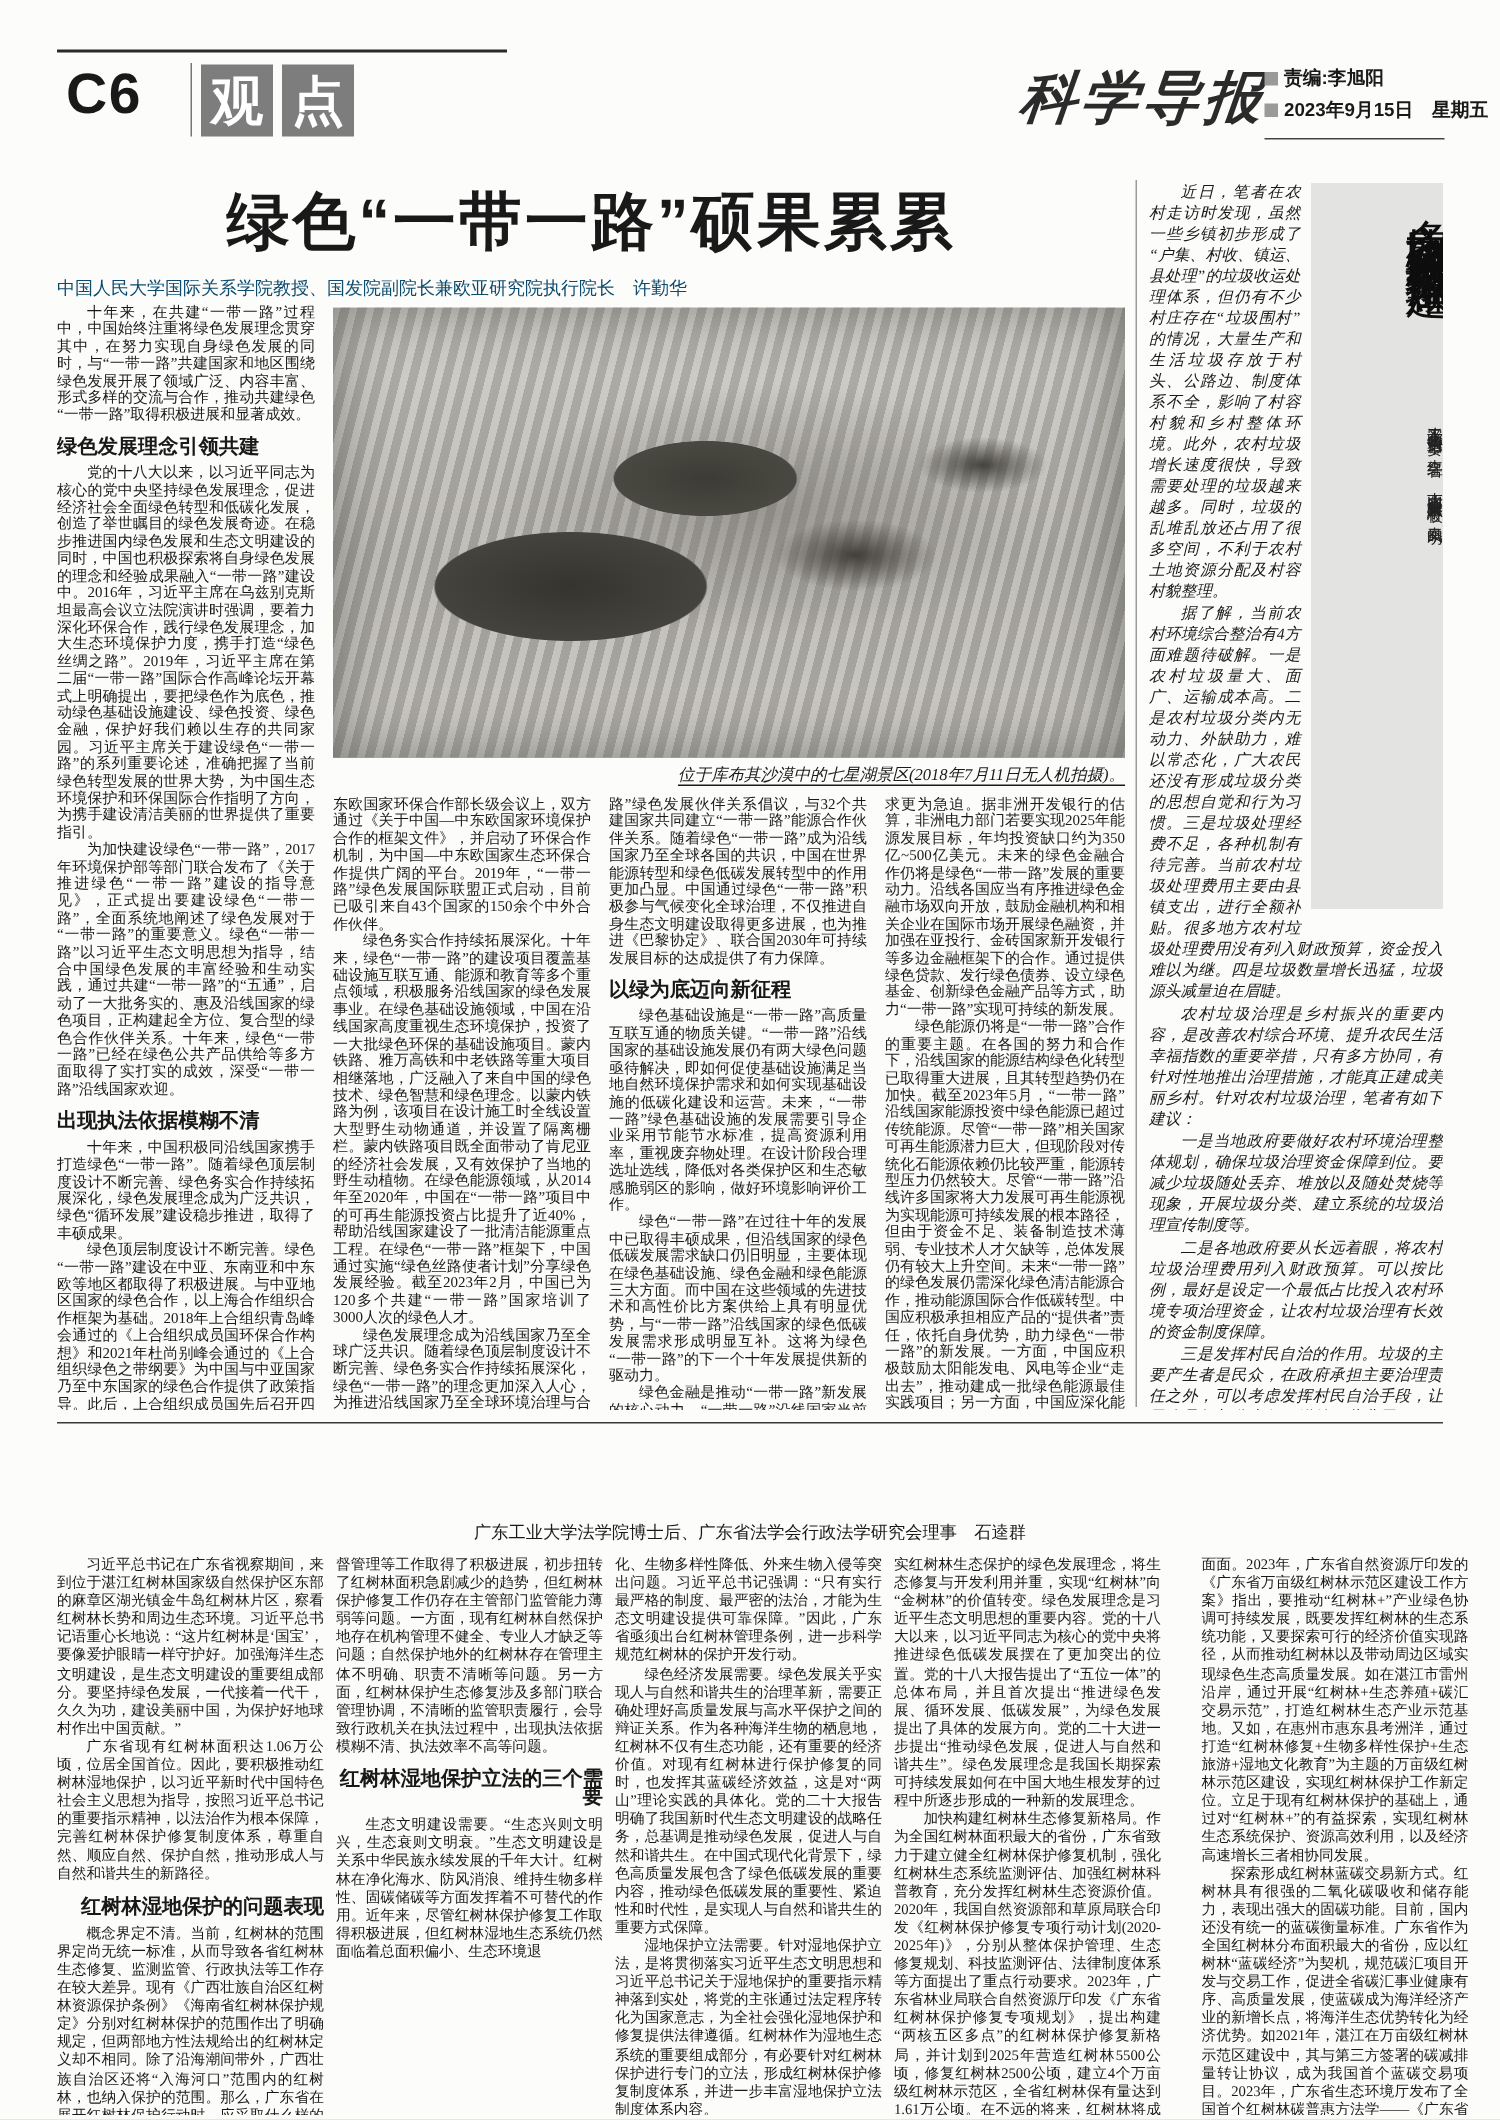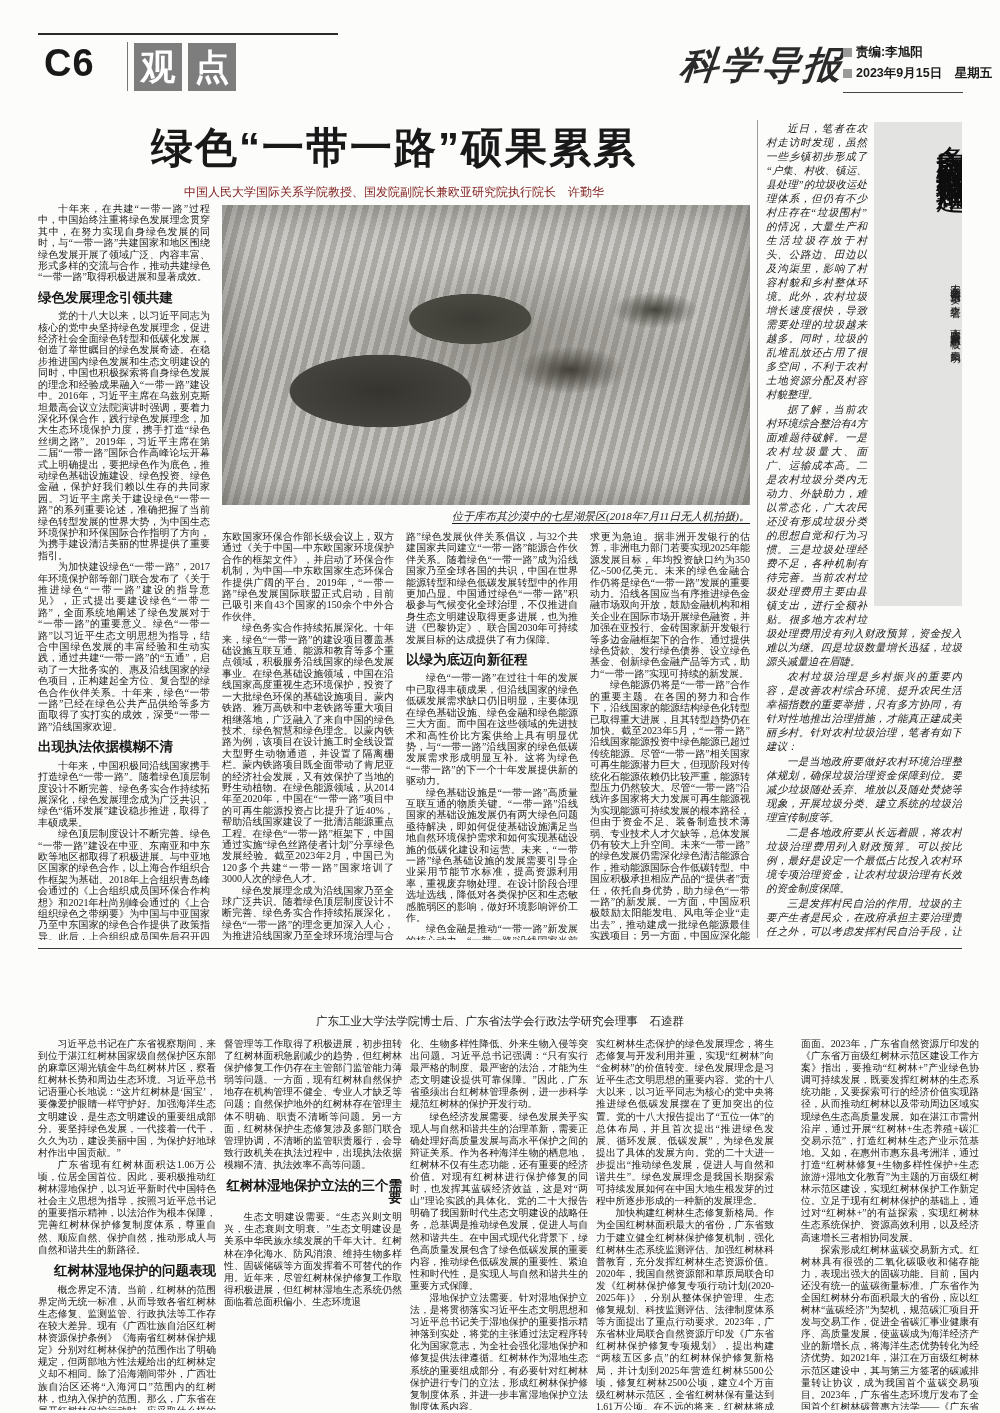--- a/index.html
+++ b/index.html
@@ -19,21 +19,21 @@
             font-size:38px;letter-spacing:3px;color:#2b2b2b;transform:skewX(-6deg);white-space:nowrap;}
   .edit-block{left:843px;top:44px;width:120px;border-bottom:1.5px solid #444;padding-bottom:6px;
               font-size:12.5px;font-weight:bold;font-family:"Liberation Sans","DejaVu Sans",sans-serif;}
   .edit-block .row{display:flex;align-items:center;margin-bottom:4px;white-space:nowrap;}
   .sq{display:inline-block;width:9px;height:9px;background:#9a9a9a;margin-right:4px;flex:0 0 auto;}
 
   
   .main-title{left:38px;top:120px;width:712px;text-align:center;
               font-family:"Liberation Sans","DejaVu Sans",sans-serif;
               font-size:42px;font-weight:bold;letter-spacing:2px;white-space:nowrap;}
-  .main-byline{left:38px;top:184px;width:712px;text-align:center;font-size:12px;color:#7f1d1d;}
+  .main-byline{left:38px;top:184px;width:712px;font-size:12px;color:#0c4a6e;}
   .col{overflow:hidden;text-align:justify;text-justify:inter-ideograph;}
   .main-col{font-size:10px;line-height:11.4px;}
   .para{margin:0;text-indent:2em;}
   .para.cont{text-indent:0;}
   .subhead{margin:9px 0 7px 0;font-family:"Liberation Sans","DejaVu Sans",sans-serif;
            font-size:13.5px;font-weight:bold;text-indent:0;text-align:left;}
   .subhead.ctr{text-align:right;}
   .col1{left:38px;top:203px;width:172px;height:737px;}
   .col2{left:222px;top:531px;width:172px;height:409px;}
   .col3{left:406px;top:531px;width:172px;height:409px;}
@@ -114,39 +114,39 @@
   <div class="abs photo"></div>
   <div class="abs caption">位于库布其沙漠中的七星湖景区(2018年7月11日无人机拍摄)。</div>
   <div class="abs col main-col col2">
       <p class="para cont">东欧国家环保合作部长级会议上，双方通过《关于中国—中东欧国家环境保护合作的框架文件》，并启动了环保合作机制，为中国—中东欧国家生态环保合作提供广阔的平台。2019年，“一带一路”绿色发展国际联盟正式启动，目前已吸引来自43个国家的150余个中外合作伙伴。</p>
       <p class="para">绿色务实合作持续拓展深化。十年来，绿色“一带一路”的建设项目覆盖基础设施互联互通、能源和教育等多个重点领域，积极服务沿线国家的绿色发展事业。在绿色基础设施领域，中国在沿线国家高度重视生态环境保护，投资了一大批绿色环保的基础设施项目。蒙内铁路、雅万高铁和中老铁路等重大项目相继落地，广泛融入了来自中国的绿色技术、绿色智慧和绿色理念。以蒙内铁路为例，该项目在设计施工时全线设置大型野生动物通道，并设置了隔离栅栏。蒙内铁路项目既全面带动了肯尼亚的经济社会发展，又有效保护了当地的野生动植物。在绿色能源领域，从2014年至2020年，中国在“一带一路”项目中的可再生能源投资占比提升了近40%，帮助沿线国家建设了一批清洁能源重点工程。在绿色“一带一路”框架下，中国通过实施“绿色丝路使者计划”分享绿色发展经验。截至2023年2月，中国已为120多个共建“一带一路”国家培训了3000人次的绿色人才。</p>
       <p class="para">绿色发展理念成为沿线国家乃至全球广泛共识。随着绿色顶层制度设计不断完善、绿色务实合作持续拓展深化，绿色“一带一路”的理念更加深入人心，为推进沿线国家乃至全球环境治理与合作注入了新活力。根据《新时代的中国绿色发展》白皮书，中国目前已与31个国家共同发起“一带一</p>
     </div>
   <div class="abs col main-col col3">
       <p class="para cont">路”绿色发展伙伴关系倡议，与32个共建国家共同建立“一带一路”能源合作伙伴关系。随着绿色“一带一路”成为沿线国家乃至全球各国的共识，中国在世界能源转型和绿色低碳发展转型中的作用更加凸显。中国通过绿色“一带一路”积极参与气候变化全球治理，不仅推进自身生态文明建设取得更多进展，也为推进《巴黎协定》、联合国2030年可持续发展目标的达成提供了有力保障。</p>
       <h3 class="subhead">以绿为底迈向新征程</h3>
+      <p class="para">绿色基础设施是“一带一路”高质量互联互通的物质关键。“一带一路”沿线国家的基础设施发展仍有两大绿色问题亟待解决，即如何促使基础设施满足当地自然环境保护需求和如何实现基础设施的低碳化建设和运营。未来，“一带一路”绿色基础设施的发展需要引导企业采用节能节水标准，提高资源利用率，重视废弃物处理。在设计阶段合理选址选线，降低对各类保护区和生态敏感脆弱区的影响，做好环境影响评价工作。</p>
       <p class="para">绿色“一带一路”在过往十年的发展中已取得丰硕成果，但沿线国家的绿色低碳发展需求缺口仍旧明显，主要体现在绿色基础设施、绿色金融和绿色能源三大方面。而中国在这些领域的先进技术和高性价比方案供给上具有明显优势，与“一带一路”沿线国家的绿色低碳发展需求形成明显互补。这将为绿色“一带一路”的下一个十年发展提供新的驱动力。</p>
-      <p class="para">绿色基础设施是“一带一路”高质量互联互通的物质关键。“一带一路”沿线国家的基础设施发展仍有两大绿色问题亟待解决，即如何促使基础设施满足当地自然环境保护需求和如何实现基础设施的低碳化建设和运营。未来，“一带一路”绿色基础设施的发展需要引导企业采用节能节水标准，提高资源利用率，重视废弃物处理。在设计阶段合理选址选线，降低对各类保护区和生态敏感脆弱区的影响，做好环境影响评价工作。</p>
       <p class="para">绿色金融是推动“一带一路”新发展的核心动力。“一带一路”沿线国家当前面临环境和气候挑战较多，对绿色金融的需</p>
     </div>
   <div class="abs col main-col col4">
       <p class="para cont">求更为急迫。据非洲开发银行的估算，非洲电力部门若要实现2025年能源发展目标，年均投资缺口约为350亿~500亿美元。未来的绿色金融合作仍将是绿色“一带一路”发展的重要动力。沿线各国应当有序推进绿色金融市场双向开放，鼓励金融机构和相关企业在国际市场开展绿色融资，并加强在亚投行、金砖国家新开发银行等多边金融框架下的合作。通过提供绿色贷款、发行绿色债券、设立绿色基金、创新绿色金融产品等方式，助力“一带一路”实现可持续的新发展。</p>
       <p class="para">绿色能源仍将是“一带一路”合作的重要主题。在各国的努力和合作下，沿线国家的能源结构绿色化转型已取得重大进展，且其转型趋势仍在加快。截至2023年5月，“一带一路”沿线国家能源投资中绿色能源已超过传统能源。尽管“一带一路”相关国家可再生能源潜力巨大，但现阶段对传统化石能源依赖仍比较严重，能源转型压力仍然较大。尽管“一带一路”沿线许多国家将大力发展可再生能源视为实现能源可持续发展的根本路径，但由于资金不足、装备制造技术薄弱、专业技术人才欠缺等，总体发展仍有较大上升空间。未来“一带一路”的绿色发展仍需深化绿色清洁能源合作，推动能源国际合作低碳转型。中国应积极承担相应产品的“提供者”责任，依托自身优势，助力绿色“一带一路”的新发展。一方面，中国应积极鼓励太阳能发电、风电等企业“走出去”，推动建成一批绿色能源最佳实践项目；另一方面，中国应深化能源技术装备领域合作，重点围绕高效低成本可再生能源发电、先进核电、智能电网、氢能、储能、二氧化碳捕集利用与封存等开展联合研究及交流培训。</p>
     </div>
 
   <div class="abs side-vline"></div>
   <div class="abs col sidebar">
     <div class="side-titlebox">
       <div class="side-title">多方协同破解农村垃圾治理难题</div>
       <div class="side-authors">
         <span>农工党山西省长治市委　李红岩</span>
         <span class="a2">山西省壶关县树掌中心校　秦凤明</span>
       </div>
     </div>
-  <p class="para">近日，笔者在农村走访时发现，虽然一些乡镇初步形成了“户集、村收、镇运、县处理”的垃圾收运处理体系，但仍有不少村庄存在“垃圾围村”的情况，大量生产和生活垃圾存放于村头、公路边、田边以及沟渠里，影响了村容村貌和乡村整体环境。此外，农村垃圾增长速度很快，导致需要处理的垃圾越来越多。同时，垃圾的乱堆乱放还占用了很多空间，不利于农村土地资源分配及村容村貌整理。</p>
+  <p class="para">近日，笔者在农村走访时发现，虽然一些乡镇初步形成了“户集、村收、镇运、县处理”的垃圾收运处理体系，但仍有不少村庄存在“垃圾围村”的情况，大量生产和生活垃圾存放于村头、公路边、制度体系不全，影响了村容村貌和乡村整体环境。此外，农村垃圾增长速度很快，导致需要处理的垃圾越来越多。同时，垃圾的乱堆乱放还占用了很多空间，不利于农村土地资源分配及村容村貌整理。</p>
       <p class="para">据了解，当前农村环境综合整治有4方面难题待破解。一是农村垃圾量大、面广、运输成本高。二是农村垃圾分类内无动力、外缺助力，难以常态化，广大农民还没有形成垃圾分类的思想自觉和行为习惯。三是垃圾处理经费不足，各种机制有待完善。当前农村垃圾处理费用主要由县镇支出，进行全额补贴。很多地方农村垃圾处理费用没有列入财政预算，资金投入难以为继。四是垃圾数量增长迅猛，垃圾源头减量迫在眉睫。</p>
       <p class="para">农村垃圾治理是乡村振兴的重要内容，是改善农村综合环境、提升农民生活幸福指数的重要举措，只有多方协同，有针对性地推出治理措施，才能真正建成美丽乡村。针对农村垃圾治理，笔者有如下建议：</p>
       <p class="para">一是当地政府要做好农村环境治理整体规划，确保垃圾治理资金保障到位。要减少垃圾随处丢弃、堆放以及随处焚烧等现象，开展垃圾分类、建立系统的垃圾治理宣传制度等。</p>
       <p class="para">二是各地政府要从长远着眼，将农村垃圾治理费用列入财政预算。可以按比例，最好是设定一个最低占比投入农村环境专项治理资金，让农村垃圾治理有长效的资金制度保障。</p>
       <p class="para">三是发挥村民自治的作用。垃圾的主要产生者是民众，在政府承担主要治理责任之外，可以考虑发挥村民自治手段，让民众承担部分责任，缴纳一些费用。至于缴纳多少、相关制度如何设计需要听取村民意见，这样可以让民众更好地参与到环境改善中。</p>
     </div>
 
   <div class="abs sec-rule"></div>
   <div class="abs bot-byline">广东工业大学法学院博士后、广东省法学会行政法学研究会理事　石逵群</div>
   <div class="abs col bot-col bcol1">

